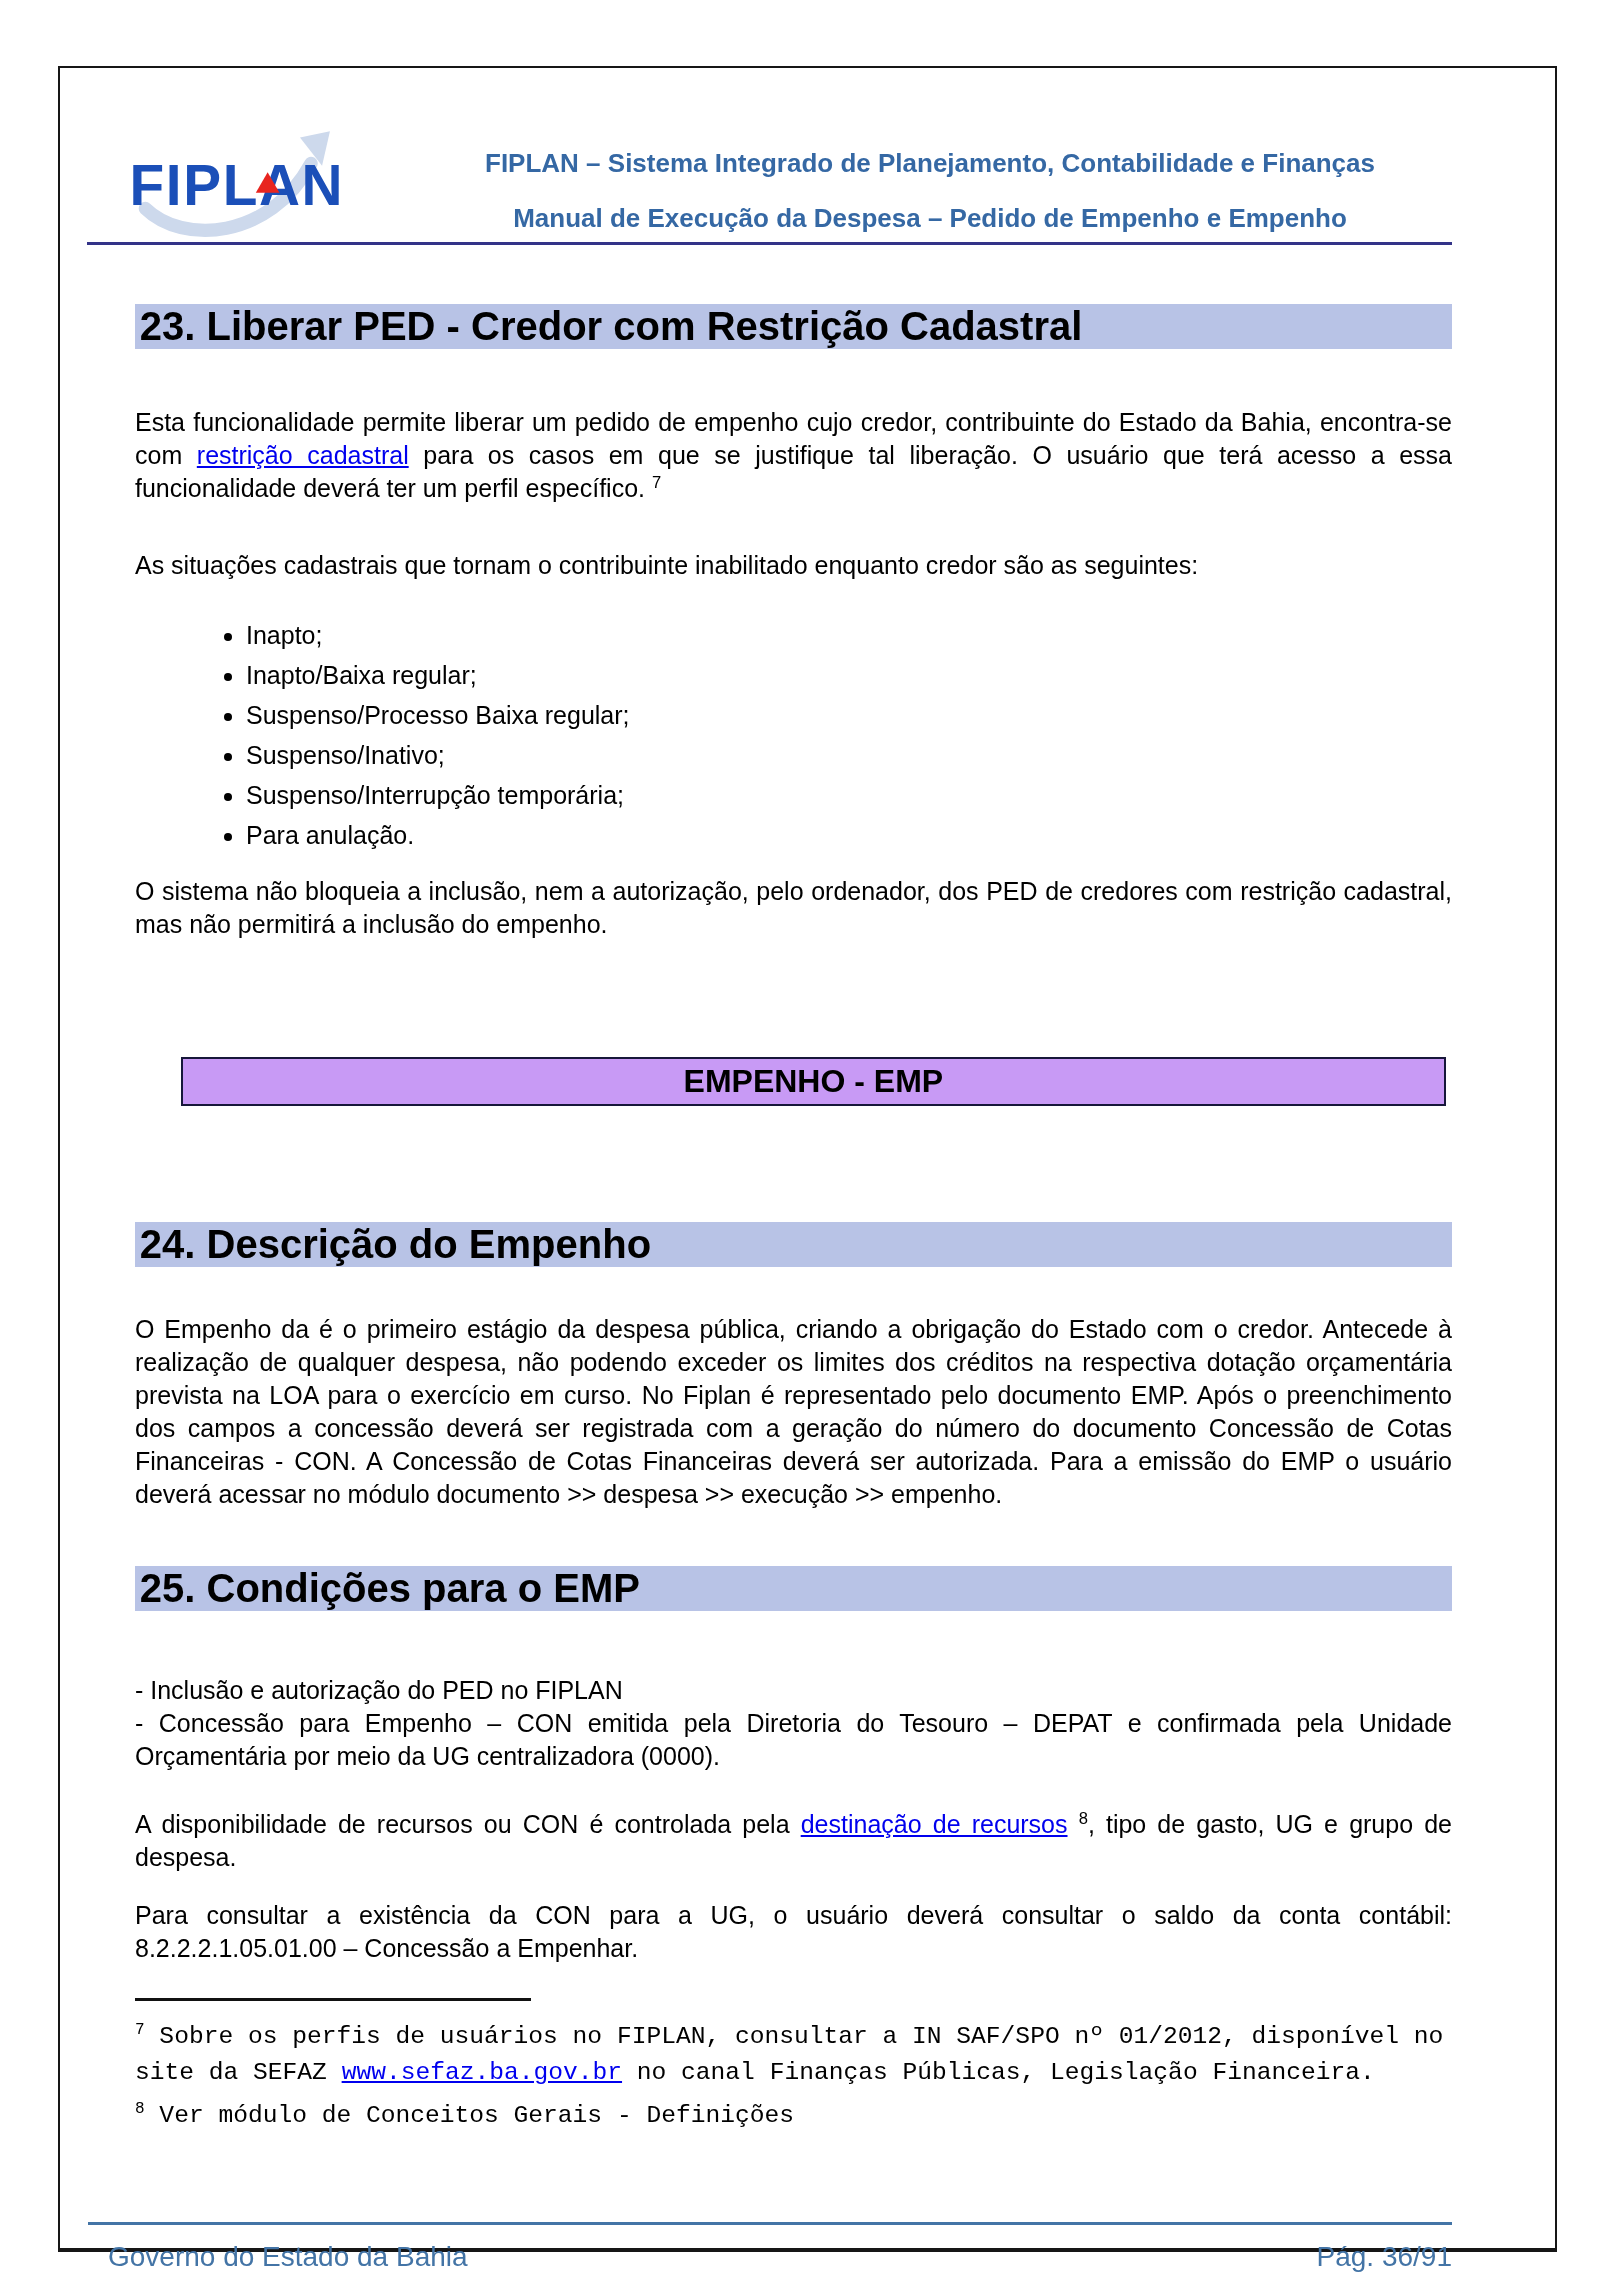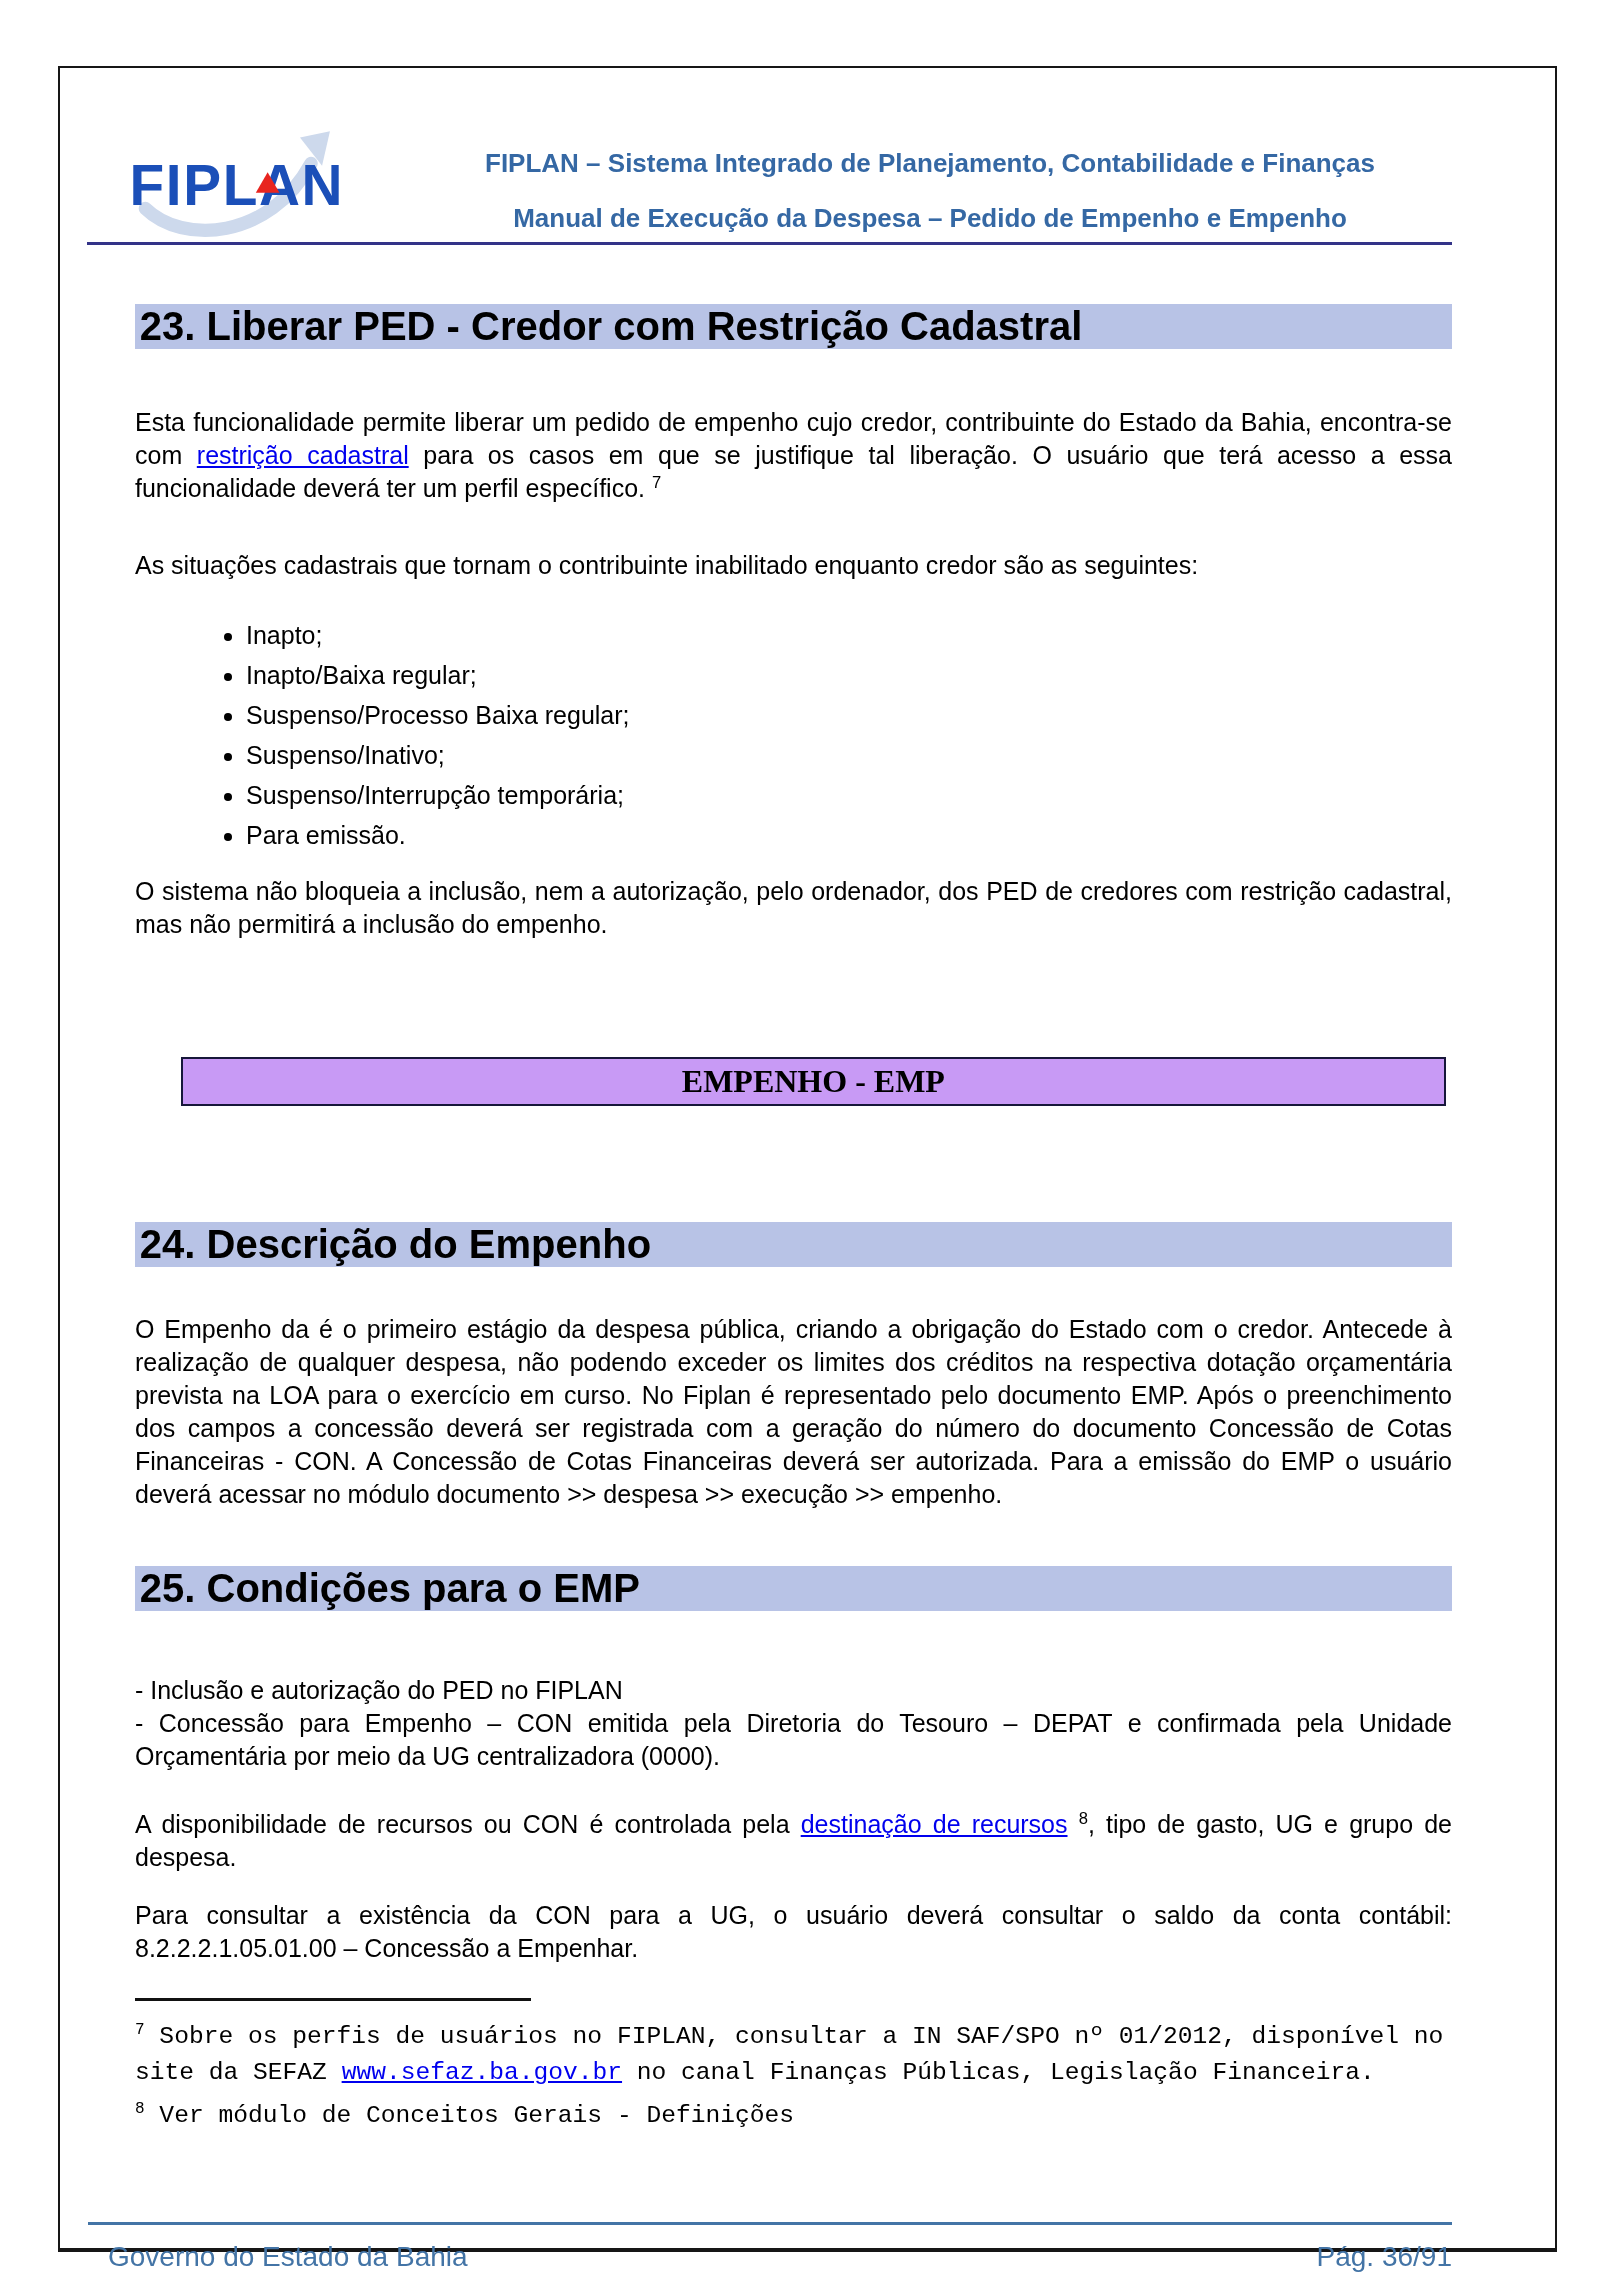--- a/index.html
+++ b/index.html
@@ -54,21 +54,21 @@
   ul.bullets { margin:33px 0 0 0; padding-left:111px; list-style:disc; }
   ul.bullets li { font-size:25px; line-height:40px; color:#000; }
   a.doc-link { color:#0000ee; text-decoration:underline; cursor:pointer; }
   sup.fnref { font-size:16.6px; vertical-align:super; line-height:0; }
   
   .emp-banner {
     margin:116px 6.3px 0 46px;
     border:2.4px solid #17173a;
     background:#c89af5;
     height:45px; line-height:45px;
-    text-align:center; font-weight:bold; font-size:32px; color:#000;font-family:Liberation Serif, serif;
+    text-align:center; font-weight:bold; font-size:32px; color:#000;
   }
   
   .fn-rule { width:396px; border-top:3.2px solid #111; margin-top:33px; }
   .footnotes {
     font-family:Liberation Mono, monospace;
     font-size:24.6px; line-height:36px; color:#000;
     margin-top:11px;
   }
   .footnotes sup { font-size:16px; }
   
@@ -108,21 +108,21 @@
     <div class="p p-1"><span>Esta funcionalidade permite liberar um pedido de empenho cujo credor, contribuinte do Estado da Bahia, encontra-se com </span><a class="doc-link">restrição cadastral</a><span> para os casos em que se justifique tal liberação.  O usuário que terá acesso a essa funcionalidade deverá ter um perfil específico. </span><sup class="fnref">7</sup></div>
 
     <div class="p p-2">As situações cadastrais que tornam o contribuinte inabilitado enquanto credor são as seguintes:</div>
 
     <ul class="bullets">
       <li>Inapto;</li>
       <li>Inapto/Baixa regular;</li>
       <li>Suspenso/Processo Baixa regular;</li>
       <li>Suspenso/Inativo;</li>
       <li>Suspenso/Interrupção temporária;</li>
-      <li>Para emissão.</li>
+      <li>Para anulação.</li>
     </ul>
 
     <div class="p p-3">O sistema não bloqueia a inclusão, nem a autorização, pelo ordenador, dos PED de credores com restrição cadastral, mas não permitirá a inclusão do empenho.</div>
 
     <div class="emp-banner">EMPENHO - EMP</div>
 
     <div class="section-bar bar-24">24. Descrição do Empenho</div>
     <div class="p p-4">O Empenho da é o primeiro estágio da despesa pública,  criando a obrigação do Estado com o credor. Antecede à realização de qualquer despesa, não podendo exceder os limites dos créditos na respectiva dotação orçamentária prevista na LOA para o exercício em curso. No Fiplan é representado pelo documento EMP. Após o preenchimento dos campos a concessão deverá ser registrada com a geração do número do documento Concessão de Cotas Financeiras - CON. A Concessão de Cotas Financeiras deverá ser autorizada. Para a emissão do EMP o usuário deverá acessar no módulo documento &gt;&gt; despesa &gt;&gt; execução &gt;&gt; empenho.</div>
 
     <div class="section-bar bar-25">25. Condições para o EMP</div>

